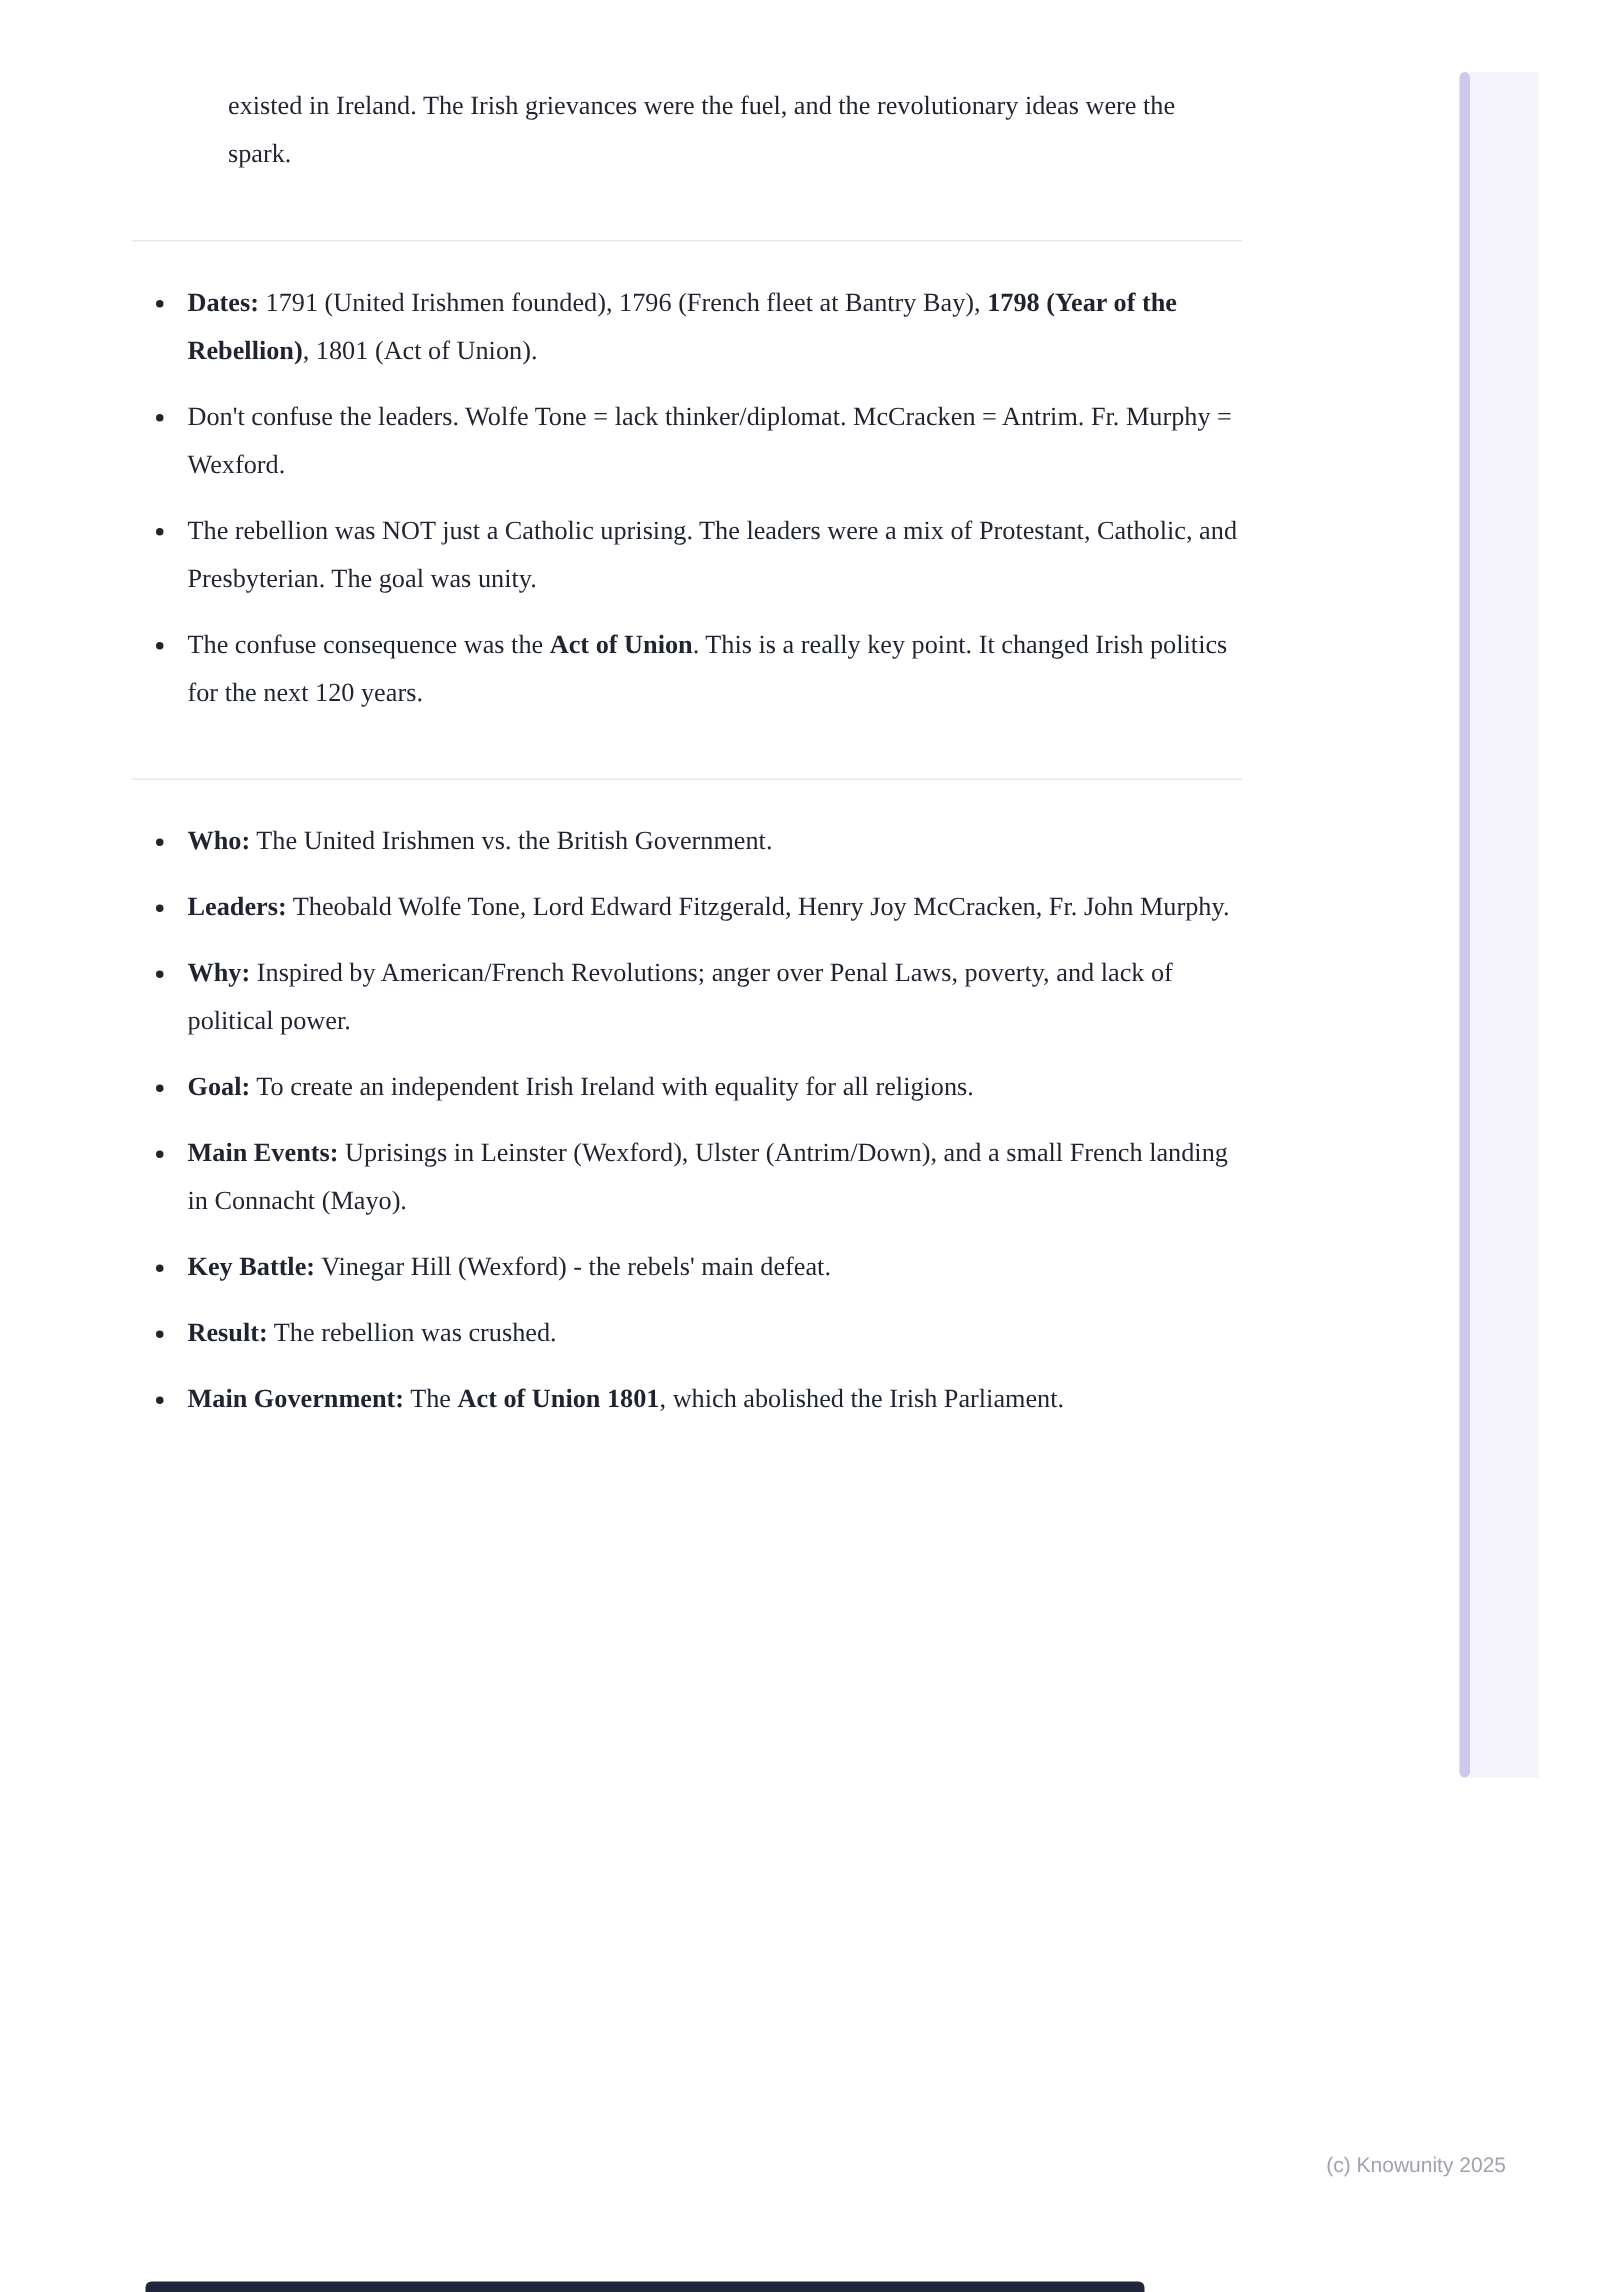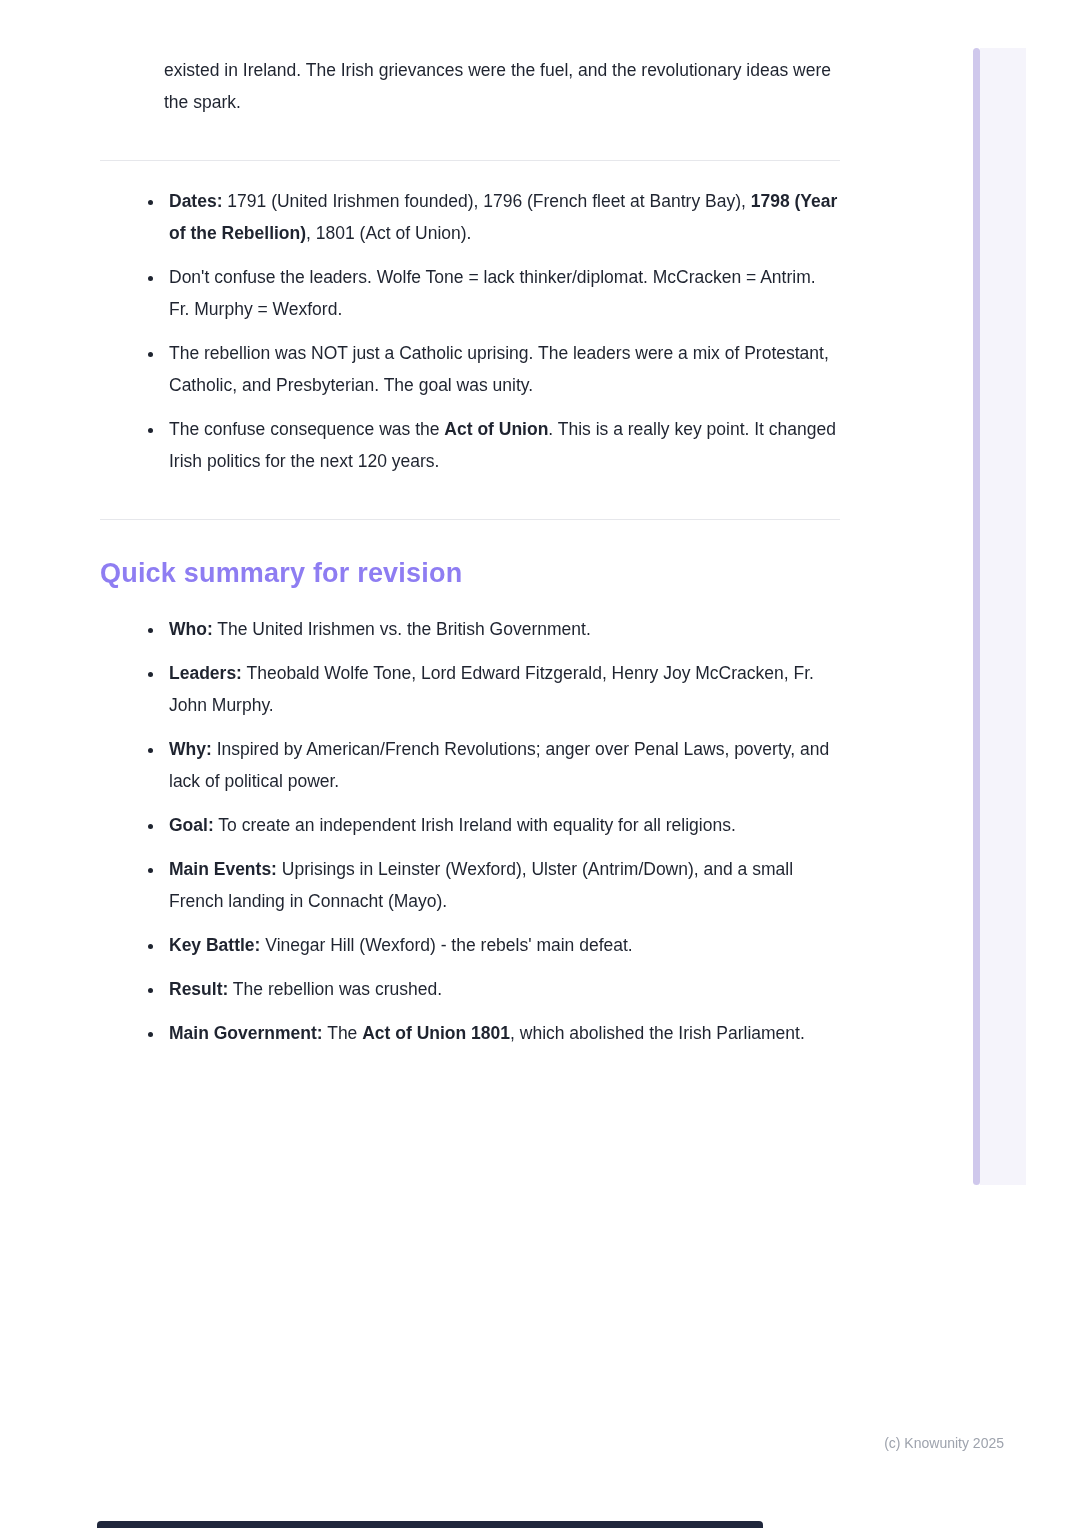--- a/index.html
+++ b/index.html
@@ -8,23 +8,24 @@
     position: relative;
     width: 1080px;
     height: 1528px;
     background: #ffffff;
     overflow: hidden;
     font-family: "Liberation Sans", sans-serif;
     color: var(--text, #1f2430);
   }
   .content {
     position: absolute;
-    left: 100px;
+    left: 88px;
     top: 48px;
     width: 740px;
+    font-family: Liberation Serif, serif;
   }
   .intro {
     margin: 6px 0 0 64px;
     font-size: 17.5px;
     line-height: 32px;
     color: var(--text, #1f2430);
   }
   .divider {
     border: none;
     border-top: 1px solid var(--divider, #e6e7eb);
@@ -42,21 +43,20 @@
     margin: 24px 0 0 0;
     padding-left: 33px;
     list-style: disc;
   }
   .bullets li {
     padding-left: 4px;
     font-size: 17.5px;
     line-height: 32px;
     margin-bottom: 12px;
     color: var(--text, #1f2430);
-    margin-left: 32px;
   }
   .bullets li span.b { font-weight: 700; }
   .scroll-track {
     position: absolute;
     left: 980px;
     top: 48px;
     width: 46px;
     height: 1137px;
     background: var(--scroll-track, #f5f4fb);
   }
@@ -103,21 +103,20 @@
           <li><span class="b">Dates:</span><span> 1791 (United Irishmen founded), 1796 (French fleet at Bantry Bay), </span><span class="b">1798 (Year of the Rebellion)</span><span>, 1801 (Act of Union).</span></li>
           <li><span>Don't confuse the leaders. Wolfe Tone = lack thinker/diplomat. McCracken = Antrim. Fr. Murphy = Wexford.</span></li>
           <li><span>The rebellion was NOT just a Catholic uprising. The leaders were a mix of Protestant, Catholic, and Presbyterian. The goal was unity.</span></li>
           <li><span>The confuse consequence was the </span><span class="b">Act of Union</span><span>. This is a really key point. It changed Irish politics for the next 120 years.</span></li>
         </ul>
     </section>
 
     <hr class="divider">
 
     <section>
-      <h2 class="heading">Quick summary for revision</h2>
       <ul class="bullets">
           <li><span class="b">Who:</span><span> The United Irishmen vs. the British Government.</span></li>
           <li><span class="b">Leaders:</span><span> Theobald Wolfe Tone, Lord Edward Fitzgerald, Henry Joy McCracken, Fr. John Murphy.</span></li>
           <li><span class="b">Why:</span><span> Inspired by American/French Revolutions; anger over Penal Laws, poverty, and lack of political power.</span></li>
           <li><span class="b">Goal:</span><span> To create an independent Irish Ireland with equality for all religions.</span></li>
           <li><span class="b">Main Events:</span><span> Uprisings in Leinster (Wexford), Ulster (Antrim/Down), and a small French landing in Connacht (Mayo).</span></li>
           <li><span class="b">Key Battle:</span><span> Vinegar Hill (Wexford) - the rebels' main defeat.</span></li>
           <li><span class="b">Result:</span><span> The rebellion was crushed.</span></li>
           <li><span class="b">Main Government:</span><span> The </span><span class="b">Act of Union 1801</span><span>, which abolished the Irish Parliament.</span></li>
         </ul>

